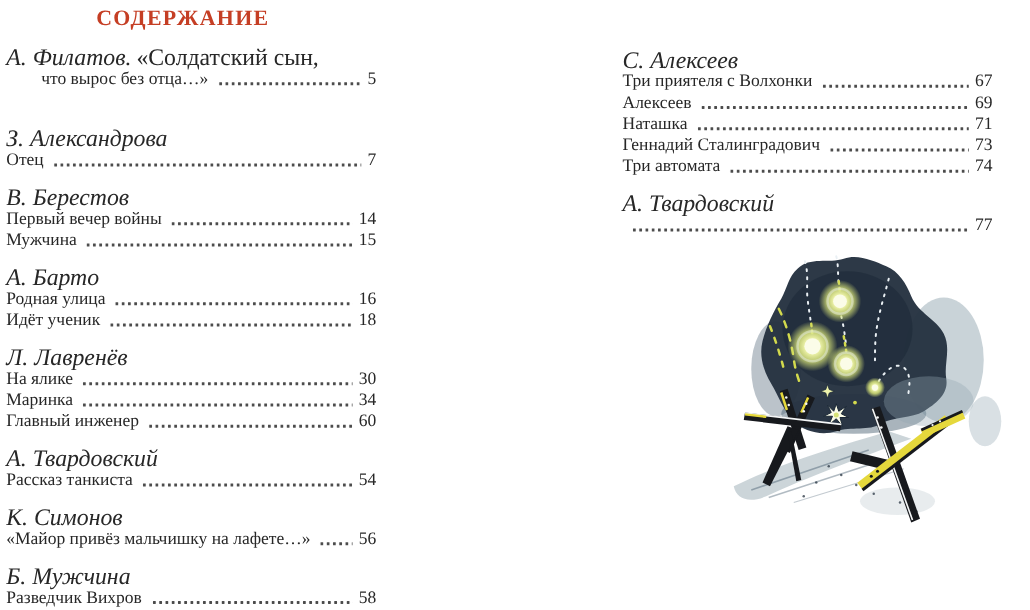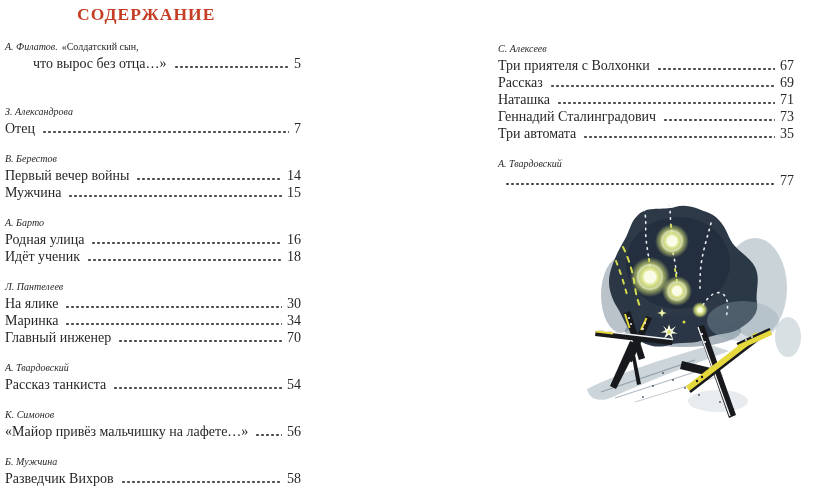--- a/index.html
+++ b/index.html
@@ -14,21 +14,21 @@
   .col-left{left:5px;top:4px;width:296px;}
   .col-right{left:498px;top:40px;width:296px;}
   .toc-title{
     margin:0 0 14px 72px;
     font-size:17.5px;line-height:20px;font-weight:bold;
     letter-spacing:0.06em;
     color:var(--title-color,#c53e24);
   }
   .group{margin-bottom:13px;}
   .group.extra-gap{margin-bottom:31px;}
-  .author-line{font-size:10px;line-height:17px;}
+  .author-line{font-size:19px;line-height:17px;}
   .author{font-style:italic;}
   .inline-title{font-style:normal;margin-left:4px;}
   .inline-title:empty{display:none;margin:0;}
   .entry{display:flex;align-items:baseline;font-size:14px;line-height:17px;}
   .entry.indent{padding-left:28px;}
   .entry .t{white-space:nowrap;}
   .leader{
     flex:1;min-width:6px;align-self:flex-end;
     height:4px;margin:0 5px 3px 7px;
     background-image:radial-gradient(circle, var(--dot-color,#4a4a4a) 1.05px, transparent 1.45px);
@@ -90,36 +90,36 @@
     <span class="pg">16</span>
   </div>
           <div class="entry">
     <span class="t">Идёт ученик</span>
     <span class="leader"></span>
     <span class="pg">18</span>
   </div>
         </div>
         <div class="group">
     <div class="author-line">
-      <span class="author">Л. Пантелеев</span>
+      <span class="author">Л. Лавренёв</span>
     </div>
   <div class="entry">
     <span class="t">На ялике</span>
     <span class="leader"></span>
     <span class="pg">30</span>
   </div>
           <div class="entry">
     <span class="t">Маринка</span>
     <span class="leader"></span>
     <span class="pg">34</span>
   </div>
           <div class="entry">
     <span class="t">Главный инженер</span>
     <span class="leader"></span>
-    <span class="pg">70</span>
+    <span class="pg">60</span>
   </div>
         </div>
         <div class="group">
     <div class="author-line">
       <span class="author">А. Твардовский</span>
     </div>
   <div class="entry">
     <span class="t">Рассказ танкиста</span>
     <span class="leader"></span>
     <span class="pg">54</span>
@@ -153,38 +153,38 @@
         <div class="group">
     <div class="author-line">
       <span class="author">С. Алексеев</span>
     </div>
   <div class="entry">
     <span class="t">Три приятеля с Волхонки</span>
     <span class="leader"></span>
     <span class="pg">67</span>
   </div>
           <div class="entry">
-    <span class="t">Рассказ</span>
+    <span class="t">Алексеев</span>
     <span class="leader"></span>
     <span class="pg">69</span>
   </div>
           <div class="entry">
     <span class="t">Наташка</span>
     <span class="leader"></span>
     <span class="pg">71</span>
   </div>
           <div class="entry">
     <span class="t">Геннадий Сталинградович</span>
     <span class="leader"></span>
     <span class="pg">73</span>
   </div>
           <div class="entry">
     <span class="t">Три автомата</span>
     <span class="leader"></span>
-    <span class="pg">35</span>
+    <span class="pg">74</span>
   </div>
         </div>
         <div class="group">
     <div class="author-line">
       <span class="author">А. Твардовский</span>
     </div>
   <div class="entry">
     <span class="leader"></span>
     <span class="pg">77</span>
   </div>

